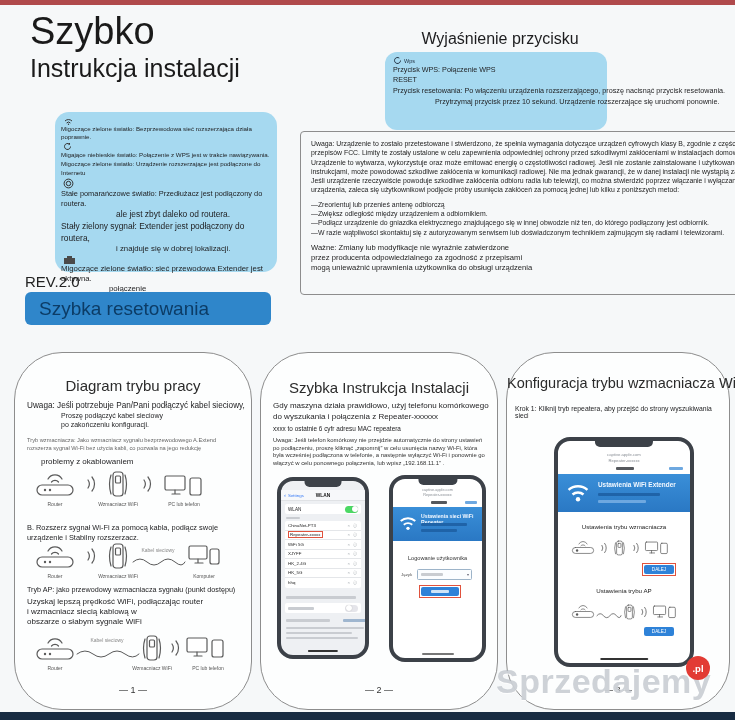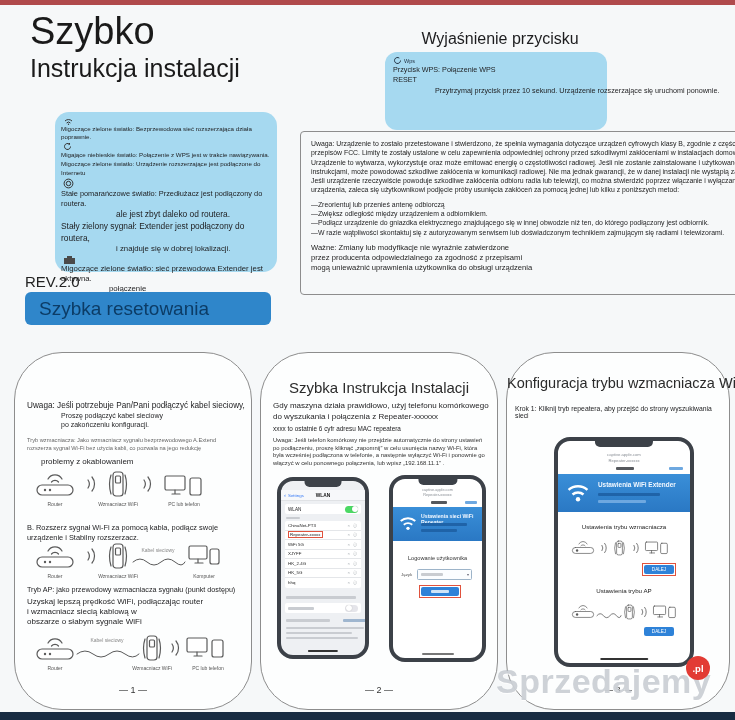--- a/index.html
+++ b/index.html
@@ -72,40 +72,42 @@
   <div class="abs" style="left:395px;top:30px;width:210px;text-align:center;font-size:16px;">Wyjaśnienie przycisku</div>
   <div class="abs" style="left:385px;top:52px;width:222px;height:78px;background:#a6d9f0;border-radius:12px;padding:4px 8px;box-sizing:border-box;">
     <div style="display:flex;align-items:center;gap:2px;">
       <svg width="9" height="9" viewBox="0 0 9 9">
           <path d="M7.5 4.5 a3 3 0 1 1 -1.2 -2.4" stroke="#234" fill="none"></path>
         </svg>
       <span style="font-size:5.5px;color:#234;">Wps</span>
     </div>
     <div style="font-size:7.2px;line-height:10px;">Przycisk WPS: Połączenie WPS</div>
     <div style="font-size:7.2px;line-height:10px;">RESET</div>
+    <div style="font-size:7.2px;line-height:11px;white-space:nowrap;">Przycisk resetowania: Po włączeniu urządzenia rozszerzającego, proszę nacisnąć przycisk resetowania.</div>
     <div style="font-size:7.2px;line-height:11px;white-space:nowrap;padding-left:42px;">Przytrzymaj przycisk przez 10 sekund. Urządzenie rozszerzające się uruchomi ponownie.</div>
   </div>
 
   <div class="abs" style="left:300px;top:131px;width:489px;height:164px;border:1px solid #8d8d8d;border-radius:4px;padding:7px 10px;box-sizing:border-box;">
     <div style="font-size:6.9px;line-height:9.3px;color:#222;">Uwaga: Urządzenie to zostało przetestowane i stwierdzono, że spełnia wymagania dotyczące urządzeń cyfrowych klasy B, zgodnie z częścią 15 przepisów FCC. Limity te zostały ustalone w celu zapewnienia odpowiedniej ochrony przed szkodliwymi zakłóceniami w instalacjach domowych. Urządzenie to wytwarza, wykorzystuje oraz może emitować energię o częstotliwości radiowej. Jeśli nie zostanie zainstalowane i użytkowane zgodnie z instrukcjami, może powodować szkodliwe zakłócenia w komunikacji radiowej. Nie ma jednak gwarancji, że w danej instalacji nie wystąpią zakłócenia. Jeśli urządzenie rzeczywiście powoduje szkodliwe zakłócenia odbioru radia lub telewizji, co można stwierdzić poprzez włączanie i wyłączanie urządzenia, zaleca się użytkownikowi podjęcie próby usunięcia zakłóceń za pomocą jednej lub kilku z poniższych metod:</div>
     <div style="margin-top:5px;">
       <div style="font-size:6.9px;line-height:9.3px;">—Zreorientuj lub przenieś antenę odbiorczą</div>
       <div style="font-size:6.9px;line-height:9.3px;">—Zwiększ odległość między urządzeniem a odbiornikiem.</div>
       <div style="font-size:6.9px;line-height:9.3px;">—Podłącz urządzenie do gniazdka elektrycznego znajdującego się w innej obwodzie niż ten, do którego podłączony jest odbiornik.</div>
       <div style="font-size:6.9px;line-height:9.3px;">—W razie wątpliwości skontaktuj się z autoryzowanym serwisem lub doświadczonym technikiem zajmującym się radiami i telewizorami.</div>
     </div>
     <div class="pre" style="margin-top:6px;font-size:7.6px;line-height:10px;color:#222;">Ważne: Zmiany lub modyfikacje nie wyraźnie zatwierdzone
 przez producenta odpowiedzialnego za zgodność z przepisami
 mogą unieważnić uprawnienia użytkownika do obsługi urządzenia</div>
   </div>
 
   <div class="abs" style="left:25px;top:273px;font-size:15px;color:#222;">REV.2.0</div>
   <div class="abs" style="left:25px;top:292px;width:246px;height:33px;background:#2f86ca;border-radius:6px;font-size:19px;line-height:33px;padding-left:14px;box-sizing:border-box;color:#0c3c66;">Szybka resetowania</div>
 
   <section class="panel" style="left:14px;width:238px;">
+    <div class="p-title" style="top:24px;">Diagram trybu pracy</div>
     <div class="abs" style="left:12px;top:48px;font-size:8.2px;">Uwaga: Jeśli potrzebuje Pan/Pani podłączyć kabel sieciowy,</div>
     <div class="abs" style="left:46px;top:59px;font-size:7px;">Proszę podłączyć kabel sieciowy</div>
     <div class="abs" style="left:46px;top:68px;font-size:7px;">po zakończeniu konfiguracji.</div>
     <div class="abs" style="left:12px;top:84px;width:210px;font-size:5.7px;line-height:7.5px;color:#666;">Tryb wzmacniacza: Jako wzmacniacz sygnału bezprzewodowego A.Extend rozszerza sygnał Wi-Fi bez użycia kabli, co pozwala na jego redukcję</div>
     <div class="abs" style="left:26px;top:104px;font-size:8px;">problemy z okablowaniem</div>
 
     <div class="abs" style="left:12px;top:116px;width:214px;height:42px;">
       <svg class="ico" width="44" height="28" viewBox="0 0 44 28" style="left:6px;top:2px;">
           <path d="M15 8 a8 8 0 0 1 14 0"></path>
           <path d="M18.5 11 a4.5 4.5 0 0 1 7 0"></path>

